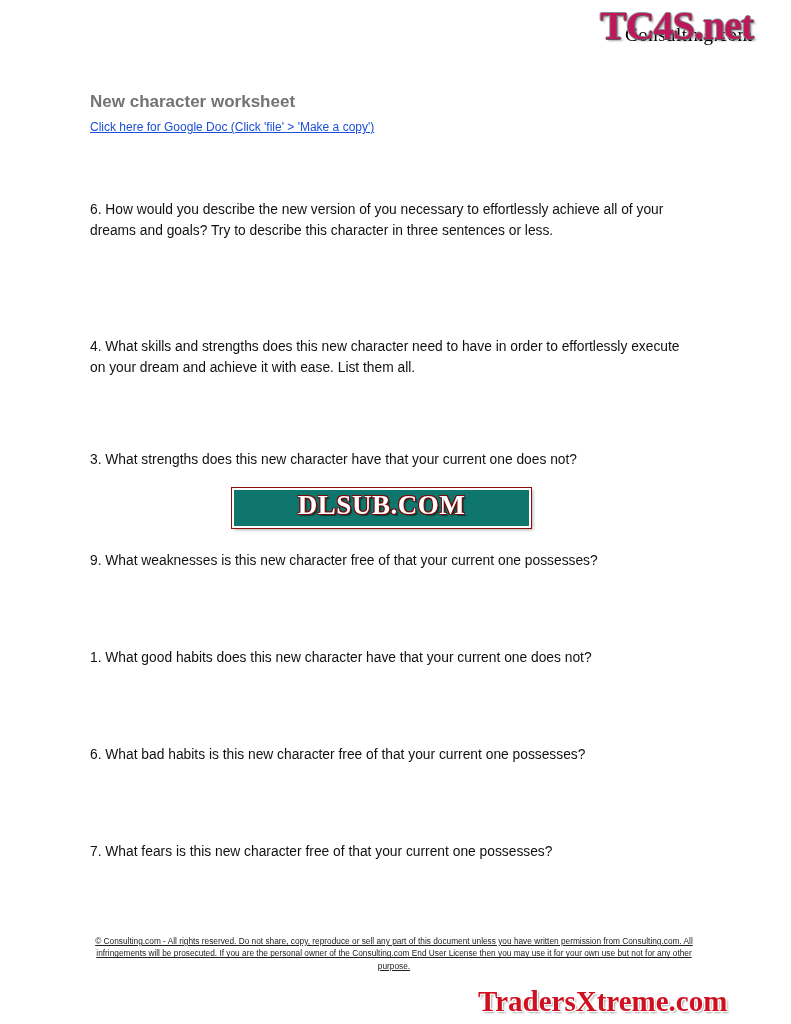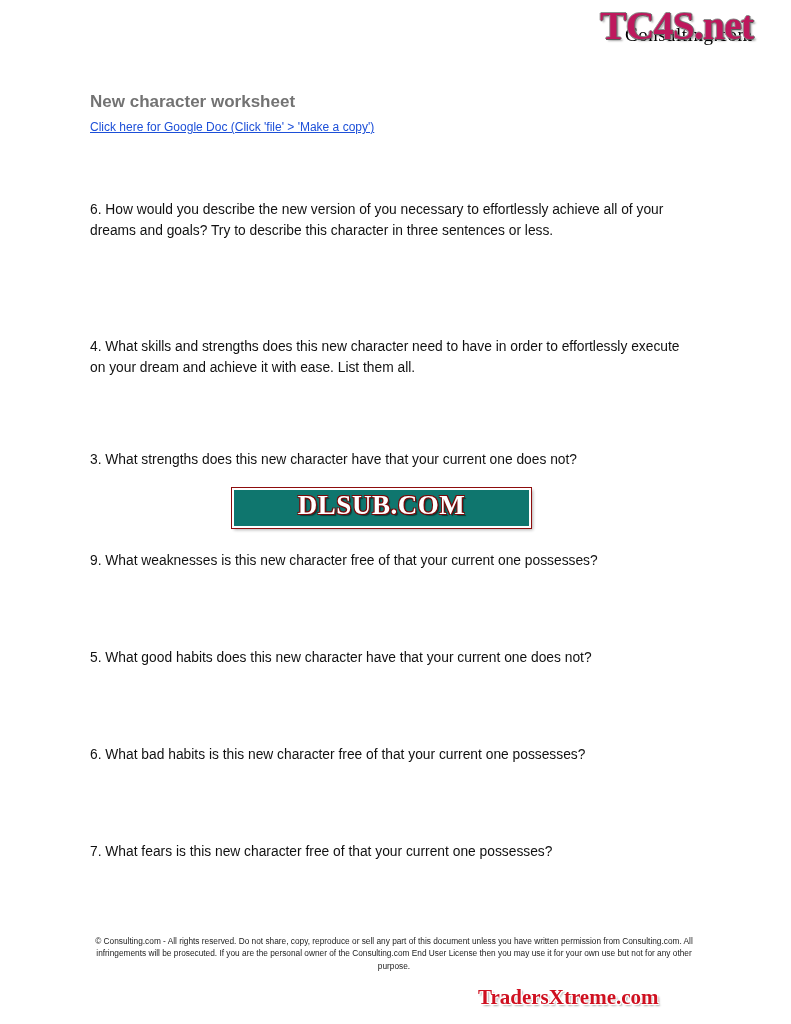--- a/index.html
+++ b/index.html
@@ -107,28 +107,29 @@
   
   .footer {
     position: absolute;
     top: 935px;
     left: 90px;
     width: 608px;
     text-align: center;
     font-size: 8.3px;
     line-height: 1.5;
     color: #222;
+    text-decoration: underline;
   }
   .wm-traders {
     position: absolute;
     top: 985px;
     left: 478px;
     font-family: "Liberation Serif", serif;
     font-weight: bold;
-    font-size: 21px;
+    font-size: 29px;
     color: #cf1020;
     letter-spacing: 0px;
     white-space: nowrap;
     text-shadow:
       -1px -1px 0 #ffffff,
        1px -1px 0 #ffffff,
       -1px  1px 0 #ffffff,
        1px  1px 0 #ffffff,
        2px  2px 2px rgba(0,0,0,0.35);
   }
@@ -146,21 +147,21 @@
 
   <div class="question" style="top:199px">6. How would you describe the new version of you necessary to effortlessly achieve all of your dreams and goals?  Try to describe this character in three sentences or less.</div>
   <div class="question" style="top:336px">4. What skills and strengths does this new character need to have in order to effortlessly execute on your dream and achieve it with ease.  List them all.</div>
   <div class="question" style="top:449px">3. What strengths does this new character have that your current one does not?</div>
 
   <div class="wm-dlsub">
     <span>DLSUB.COM</span>
   </div>
 
   <div class="question" style="top:550px">9. What weaknesses is this new character free of that your current one possesses?</div>
-  <div class="question" style="top:647px">5. What good habits does this new character have that your current one does not?</div>
+  <div class="question" style="top:647px">1. What good habits does this new character have that your current one does not?</div>
   <div class="question" style="top:744px">6. What bad habits is this new character free of that your current one possesses?</div>
   <div class="question" style="top:841px">7. What fears is this new character free of that your current one possesses?</div>
 
   <div class="footer">
     <div>© Consulting.com - All rights reserved.  Do not share, copy, reproduce or sell any part of this document unless you have written permission from Consulting.com.  All</div>
     <div>infringements will be prosecuted.  If you are the personal owner of the Consulting.com End User License then you may use it for your own use but not for any other purpose.</div>
   </div>
 
   <div class="wm-traders">TradersXtreme.com</div>
 

